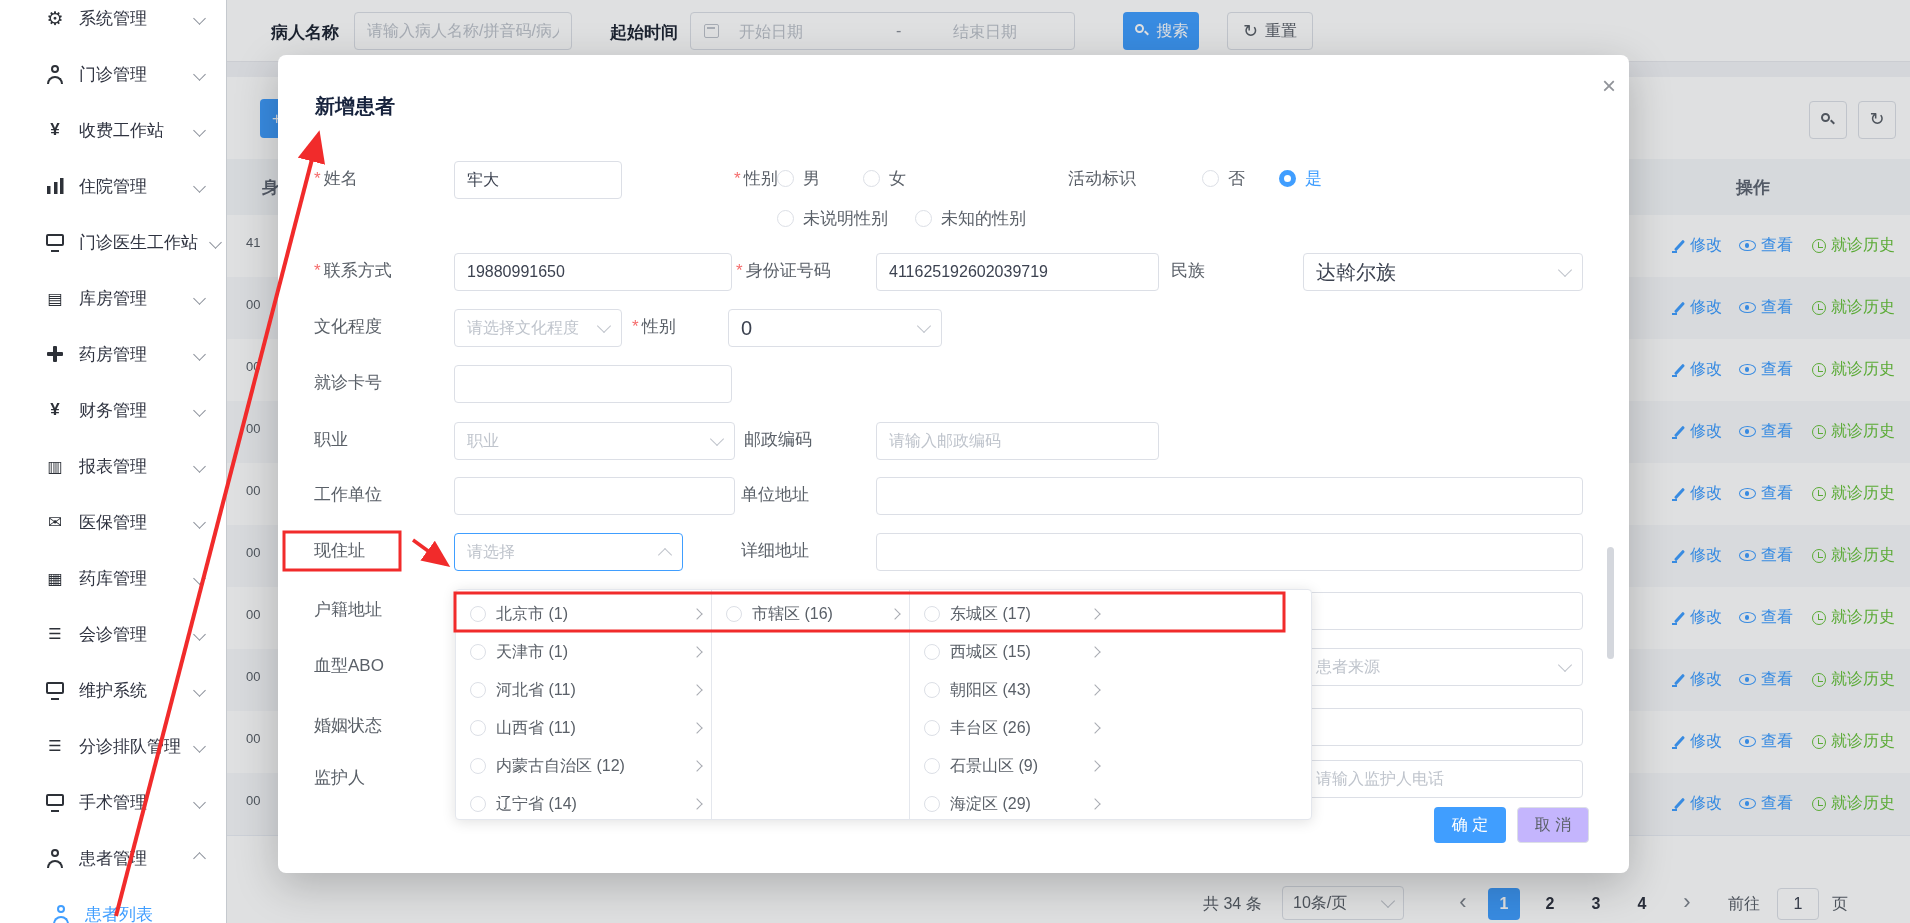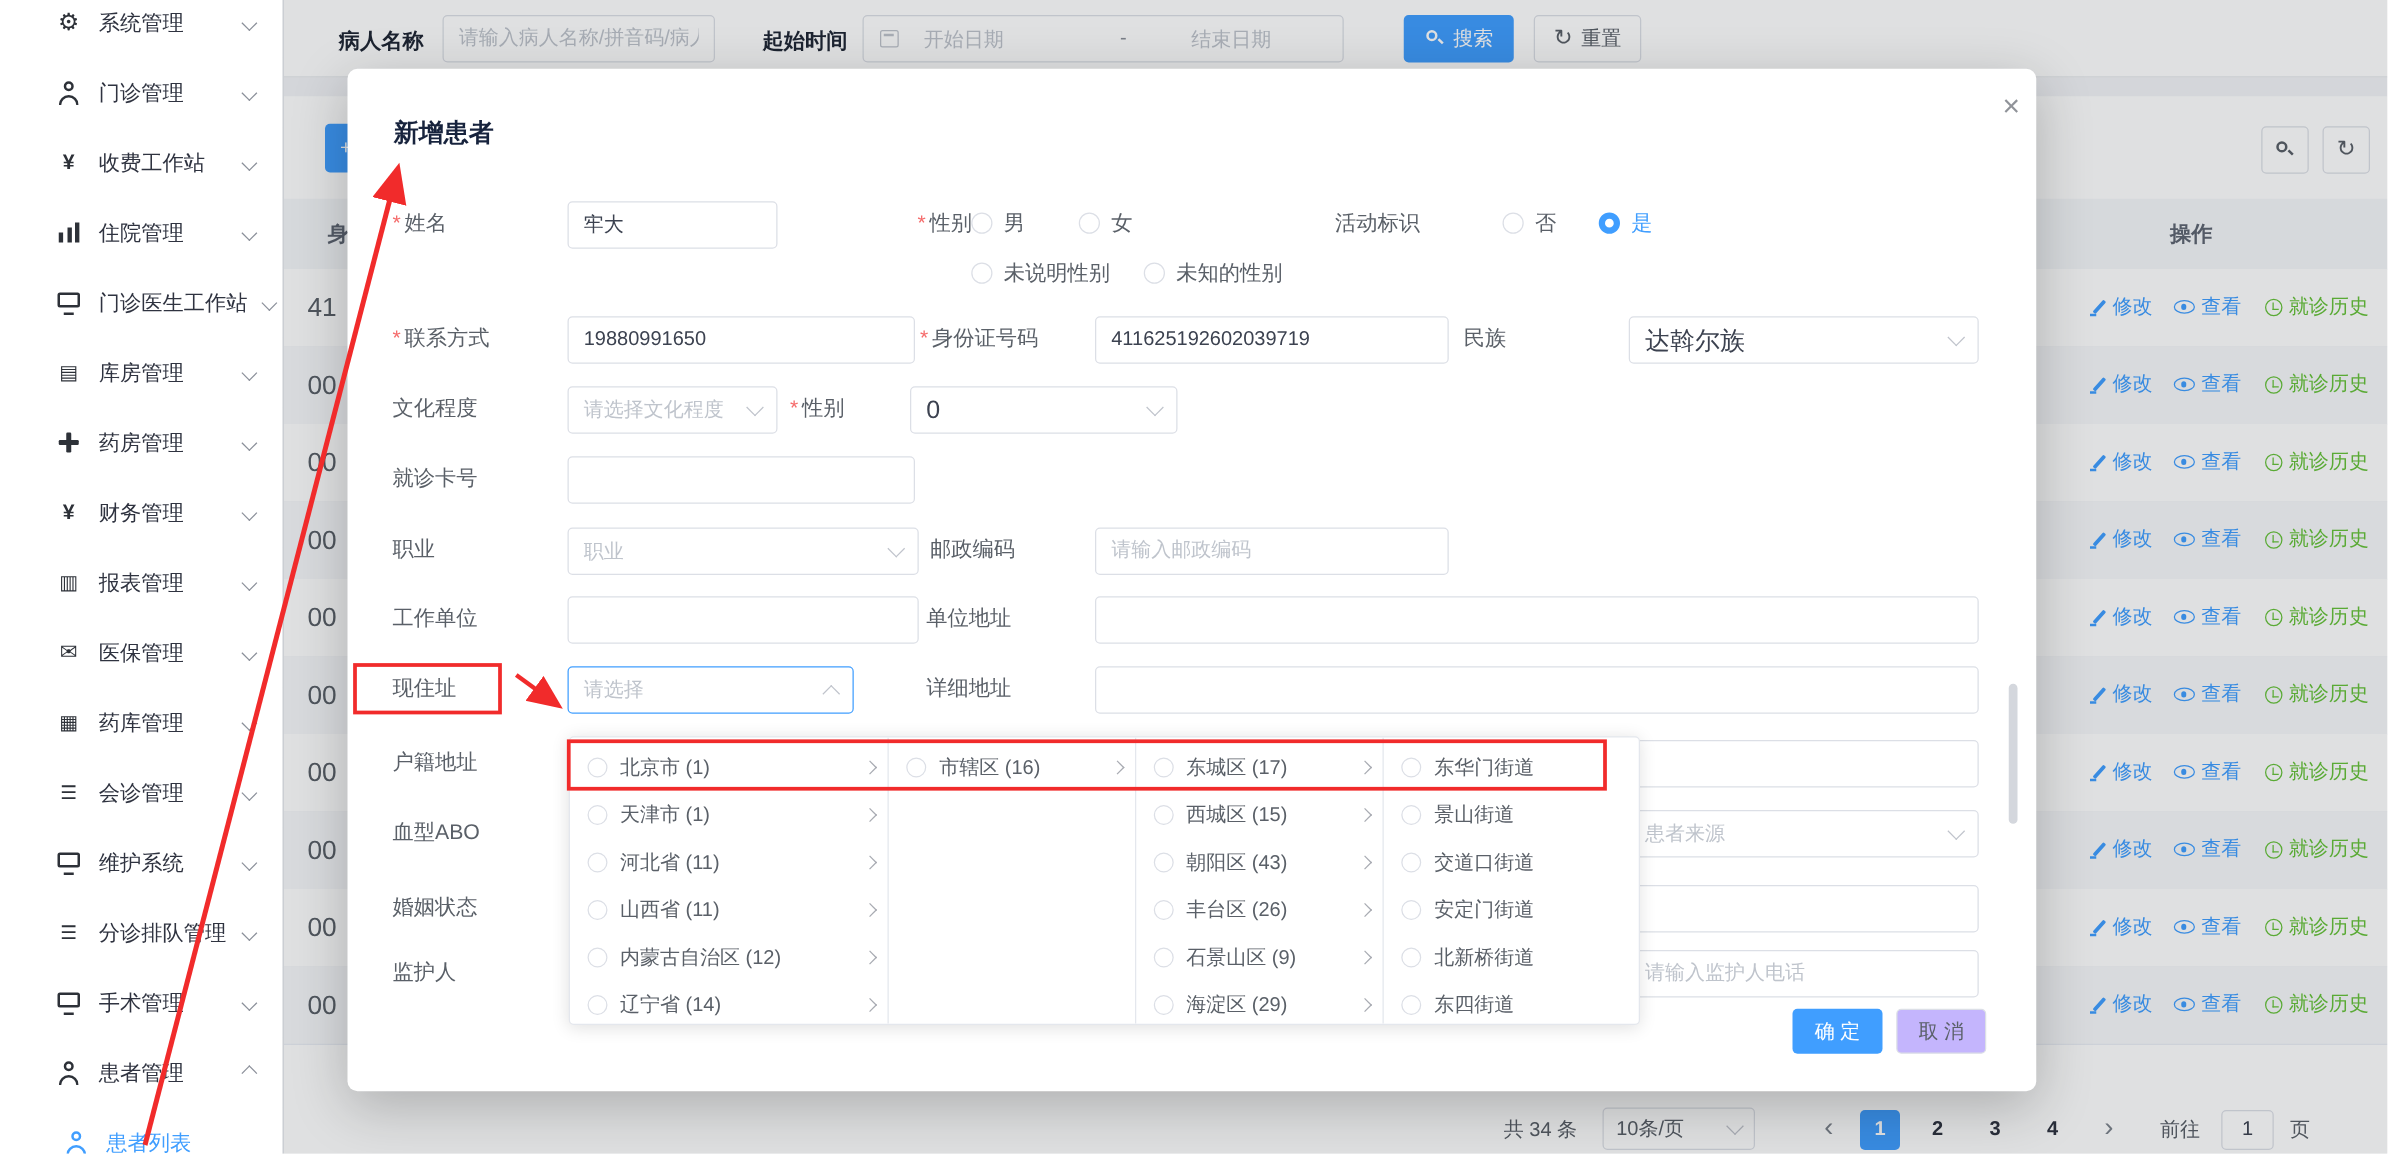--- a/index.html
+++ b/index.html
@@ -70,21 +70,21 @@
        background:currentColor;transform:rotate(45deg)}
   .i-refresh::before{content:"\21BB";font-size:18px;line-height:1}
   .toolbtn{position:absolute;top:101px;width:36px;height:36px;border:1px solid #dcdfe6;border-radius:4px;
        background:#fff;display:inline-flex;align-items:center;justify-content:center;color:#5a6068;cursor:pointer}
 
   .thead{position:absolute;left:0;top:159px;width:1684px;height:56px;background:#f5f7fa;border-bottom:1px solid #ebeef5}
   .thfrag{position:absolute;left:36px;top:17px;font-weight:700;color:#5f6672;font-size:17px;white-space:nowrap;overflow:hidden}
   .thop{position:absolute;left:1477px;top:17px;width:100px;text-align:center;font-weight:700;color:#5f6672;font-size:17px}
   .trow{position:absolute;left:0;width:1684px;height:62px;border-bottom:1px solid #ebeef5;background:#fff}
   .trow.alt{background:#f7f9fb}
-  .tfrag{position:absolute;left:20px;top:20px;color:#5a6068;font-size:21px;white-space:nowrap}
+  .tfrag{position:absolute;left:20px;top:20px;color:#5a6068;font-size:13px;white-space:nowrap}
   .act{position:absolute;top:20px;display:inline-flex;align-items:center;gap:5px;font-size:16px;cursor:pointer;
        text-decoration:none;white-space:nowrap}
   .act.blue{color:#409eff}.act.green{color:#67c23a}
   .i-edit{position:relative;width:13px;height:14px}
   .i-edit::before{content:"";position:absolute;left:6px;top:0;width:3px;height:13px;background:currentColor;
        transform:rotate(42deg);border-radius:1px}
   .i-edit::after{content:"";position:absolute;left:0;bottom:0;width:5px;height:2px;background:currentColor}
   .i-eye{position:relative;width:17px;height:11px}
   .i-eye::before{content:"";position:absolute;inset:0;border:1.7px solid currentColor;border-radius:50%;box-sizing:border-box}
   .i-eye::after{content:"";position:absolute;left:6px;top:3.4px;width:4.4px;height:4.4px;background:currentColor;border-radius:50%}
@@ -247,21 +247,21 @@
   <div class="filterbar">
     <span class="flabel" style="left:45px">病人名称</span>
     <input class="inp" style="left: 128px; top: 12px; width: 218px;" placeholder="请输入病人名称/拼音码/病人ID">
     <span class="flabel" style="left:384px">起始时间</span>
     <div class="daterange">
       <span class="i-cal"></span>
       <span class="dr-txt" style="left:48px">开始日期</span>
       <span class="dr-txt" style="left:205px;color:#8a8f99">-</span>
       <span class="dr-txt" style="left:262px">结束日期</span>
     </div>
-    <button class="btn primary" style="left:897px;top:12px;width:88px">
+    <button class="btn primary" style="left:897px;top:12px;width:76px">
       <span class="i-search"></span>
       <span>搜索</span>
     </button>
     <button class="btn plain" style="left:1001px;top:12px;width:86px">
       <span class="i-refresh"></span>
       <span>重置</span>
     </button>
   </div>
 
   <button class="btn primary" style="left:34px;top:99px;width:92px;height:39px;justify-content:flex-start;padding-left:12px">
@@ -647,46 +647,20 @@
         </div>
       <div class="citem">
           <i class="crad"></i>
           <span>石景山区 (9)</span>
           <i class="carr"></i>
         </div>
       <div class="citem">
           <i class="crad"></i>
           <span>海淀区 (29)</span>
           <i class="carr"></i>
-        </div>
-    </div>
-    <div class="ccol" style="width:204px">
-      <div class="citem">
-          <i class="crad"></i>
-          <span>东华门街道</span>
-        </div>
-      <div class="citem">
-          <i class="crad"></i>
-          <span>景山街道</span>
-        </div>
-      <div class="citem">
-          <i class="crad"></i>
-          <span>交道口街道</span>
-        </div>
-      <div class="citem">
-          <i class="crad"></i>
-          <span>安定门街道</span>
-        </div>
-      <div class="citem">
-          <i class="crad"></i>
-          <span>北新桥街道</span>
-        </div>
-      <div class="citem">
-          <i class="crad"></i>
-          <span>东四街道</span>
         </div>
     </div>
   </div>
 
   <span class="mscroll"></span>
   <button class="mbtn primary" style="left:1156px;top:752px">确 定</button>
   <button class="mbtn plain" style="left:1239px;top:752px">取 消</button>
 </section>
 
 <svg class="anno" width="1910" height="923" viewBox="0 0 1910 923">

